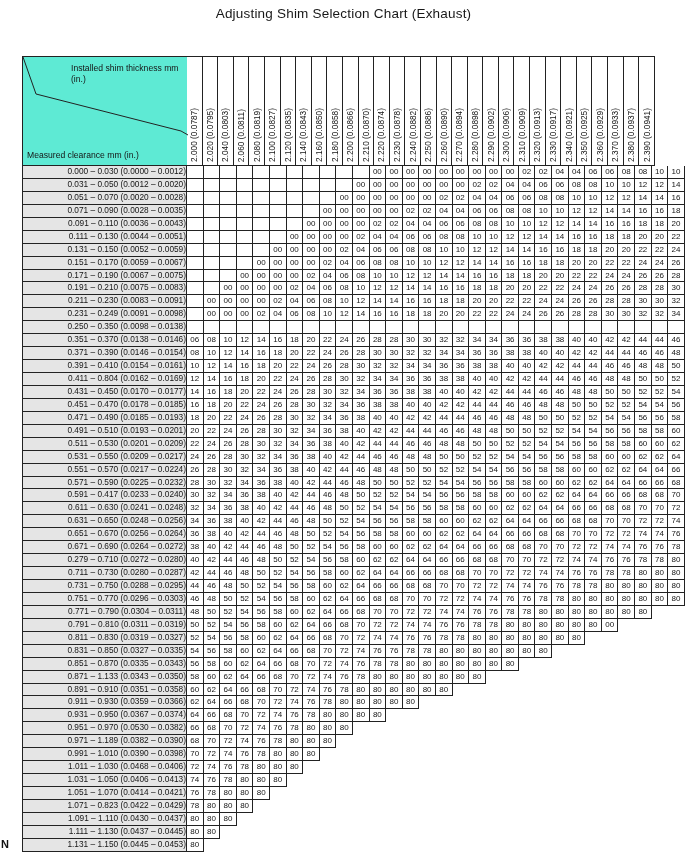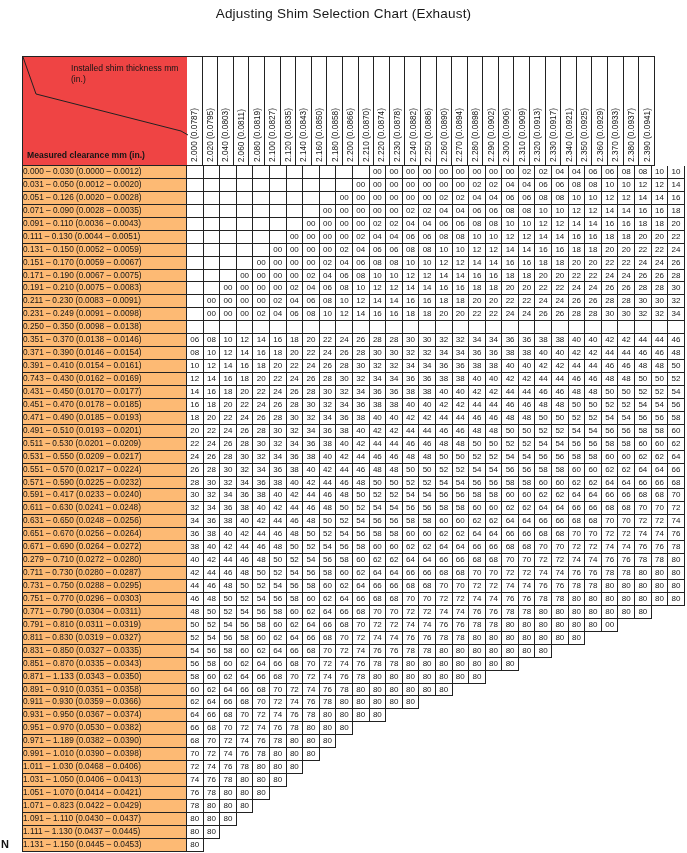--- a/index.html
+++ b/index.html
@@ -3,33 +3,33 @@
 <meta charset="utf-8">
 <style>
   html,body{margin:0;padding:0;background:#fff;}
   #canvas{position:relative;width:687px;height:853px;background:#ffffff;overflow:hidden;
           font-family:"Liberation Sans",sans-serif;color:#151515;}
   #title{position:absolute;top:6px;left:0;width:100%;text-align:center;font-size:13.5px;
          letter-spacing:.2px;color:#181818;}
   #chart{position:absolute;left:22px;top:56px;}
   .hrow{display:flex;}
   .corner{position:relative;width:165px;height:110px;box-sizing:border-box;
-          border:1px solid #222;border-right:none;background:#ef4444;}
+          border:1px solid #222;border-right:none;background:#5eead4;}
   .corner svg{position:absolute;left:0;top:0;}
   .c-top{position:absolute;top:6px;left:48px;width:114px;font-size:8.6px;line-height:1.3;text-align:left;}
-  .c-bot{position:absolute;bottom:5px;left:4px;font-size:8.6px;white-space:nowrap;font-weight:bold;}
+  .c-bot{position:absolute;bottom:5px;left:4px;font-size:8.6px;white-space:nowrap;}
   .hcell{width:16.6px;height:110px;box-sizing:border-box;border-top:1px solid #222;
          border-right:1px solid #222;border-bottom:1px solid #222;border-left:1px solid #222;
          margin-left:-1px;display:flex;align-items:flex-end;justify-content:center;background:#fff;}
   .hcell .vtext{writing-mode:vertical-rl;transform:rotate(180deg);font-size:8.3px;
          white-space:nowrap;padding-top:3px;letter-spacing:0px;color:#151515;}
   .brow{display:flex;}
   .lcell{width:165px;height:12.95px;box-sizing:border-box;border-left:1px solid #222;
          border-right:1px solid #222;border-bottom:1px solid #222;font-size:8.3px;
-         line-height:11.6px;text-align:left;white-space:nowrap;background:#fdba74;color:#151515;}
+         line-height:11.6px;text-align:right;white-space:nowrap;background:#e5e5e5;color:#151515;}
   .cell{width:16.6px;height:12.95px;box-sizing:border-box;border-right:1px solid #222;
         border-bottom:1px solid #222;font-size:8px;line-height:11.6px;text-align:center;
         background:#fff;color:#151515;}
   #footmark{position:absolute;left:1px;top:838px;font-size:11px;font-weight:bold;color:#111;}
 </style>
 </head>
 <body>
 <div id="canvas">
 
   <div id="title">Adjusting Shim Selection Chart (Exhaust)</div>
@@ -197,21 +197,21 @@
           <div class="cell val">06</div>
           <div class="cell val">08</div>
           <div class="cell val">08</div>
           <div class="cell val">10</div>
           <div class="cell val">10</div>
           <div class="cell val">12</div>
           <div class="cell val">12</div>
           <div class="cell val">14</div>
         </div>
         <div class="brow">
-          <div class="lcell">0.051 – 0.126 (0.0020 – 0.0028)</div>
+          <div class="lcell">0.051 – 0.070 (0.0020 – 0.0028)</div>
           <div class="cell empty"></div>
           <div class="cell empty"></div>
           <div class="cell empty"></div>
           <div class="cell empty"></div>
           <div class="cell empty"></div>
           <div class="cell empty"></div>
           <div class="cell empty"></div>
           <div class="cell empty"></div>
           <div class="cell empty"></div>
           <div class="cell val">00</div>
@@ -659,21 +659,21 @@
           <div class="cell val">42</div>
           <div class="cell val">44</div>
           <div class="cell val">44</div>
           <div class="cell val">46</div>
           <div class="cell val">46</div>
           <div class="cell val">48</div>
           <div class="cell val">48</div>
           <div class="cell val">50</div>
         </div>
         <div class="brow">
-          <div class="lcell">0.743 – 0.430 (0.0162 – 0.0169)</div>
+          <div class="lcell">0.411 – 0.804 (0.0162 – 0.0169)</div>
           <div class="cell val">12</div>
           <div class="cell val">14</div>
           <div class="cell val">16</div>
           <div class="cell val">18</div>
           <div class="cell val">20</div>
           <div class="cell val">22</div>
           <div class="cell val">24</div>
           <div class="cell val">26</div>
           <div class="cell val">28</div>
           <div class="cell val">30</div>

